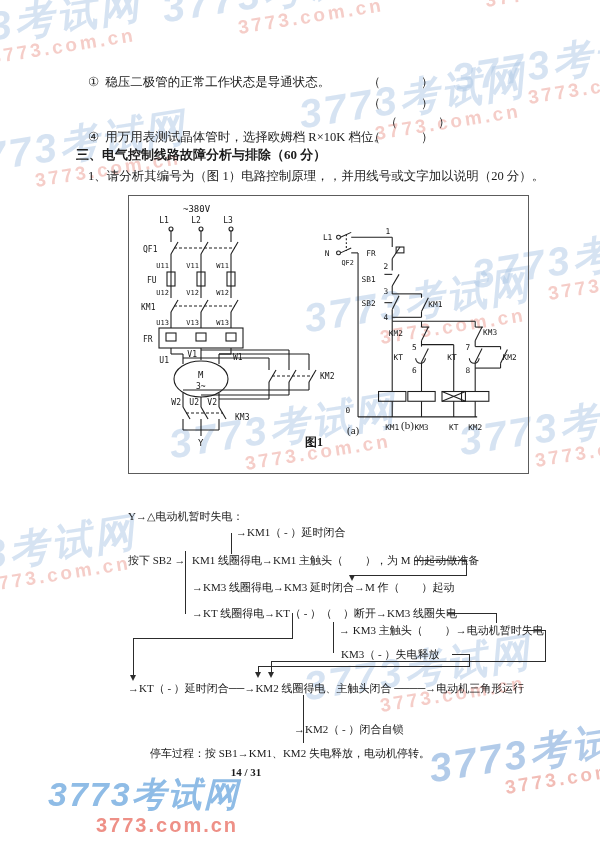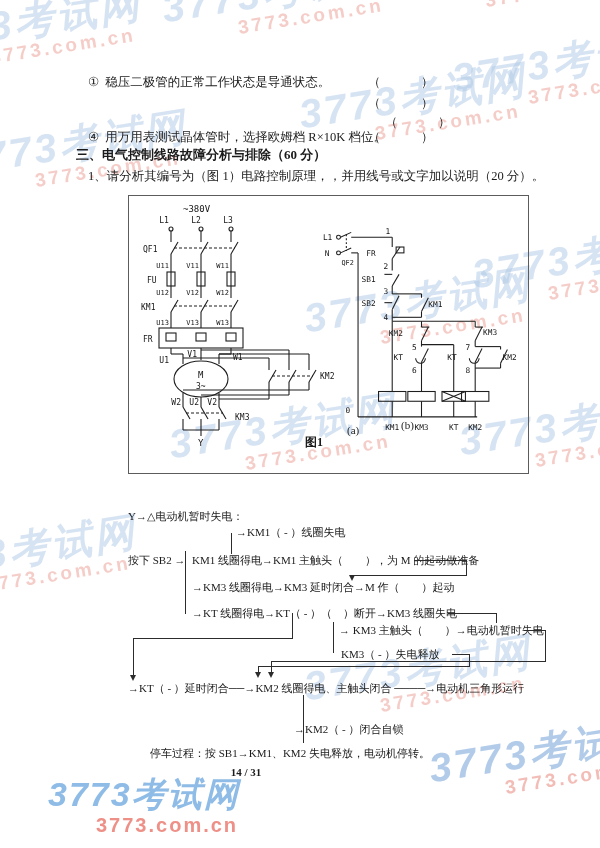--- a/index.html
+++ b/index.html
@@ -303,21 +303,21 @@
         <text x="160" y="209" font-size="8" text-anchor="middle">KM2</text>
       </svg>
 
       <div class="figtag" style="left:218px;top:228px">(a)</div>
       <div class="figtag" style="left:272px;top:223px">(b)</div>
       <div class="figcap" style="left:176px;top:238px">图1</div>
     </div>
 
     <div class="flow">
       <div class="fl" style="left:128px;top:6px">Y→△电动机暂时失电：</div>
-      <div class="fl" style="left:236px;top:22px">→KM1（ - ）线圈失电</div>
+      <div class="fl" style="left:236px;top:22px">→KM1（ - ）延时闭合</div>
       <div class="vl" style="left:231px;top:30px;width:1px;height:21px"></div>
       <div class="fl" style="left:128px;top:50px">按下 SB2 →</div>
       <div class="vl" style="left:185px;top:48px;width:1px;height:63px"></div>
       <div class="fl" style="left:192px;top:50px">KM1 线圈得电→KM1 主触头（　　），为 M 的起动做准备</div>
       <div class="hl" style="left:414px;top:57px;width:53px;height:1px"></div>
       <div class="vl" style="left:466px;top:57px;width:1px;height:16px"></div>
       <div class="hl" style="left:353px;top:72px;width:114px;height:1px"></div>
       <div class="tri" style="left:349px;top:72px"></div>
       <div class="fl" style="left:192px;top:77px">→KM3 线圈得电→KM3 延时闭合→M 作（　　）起动</div>
       <div class="fl" style="left:192px;top:103px">→KT 线圈得电→KT（ - ）（　）断开→KM3 线圈失电</div>

